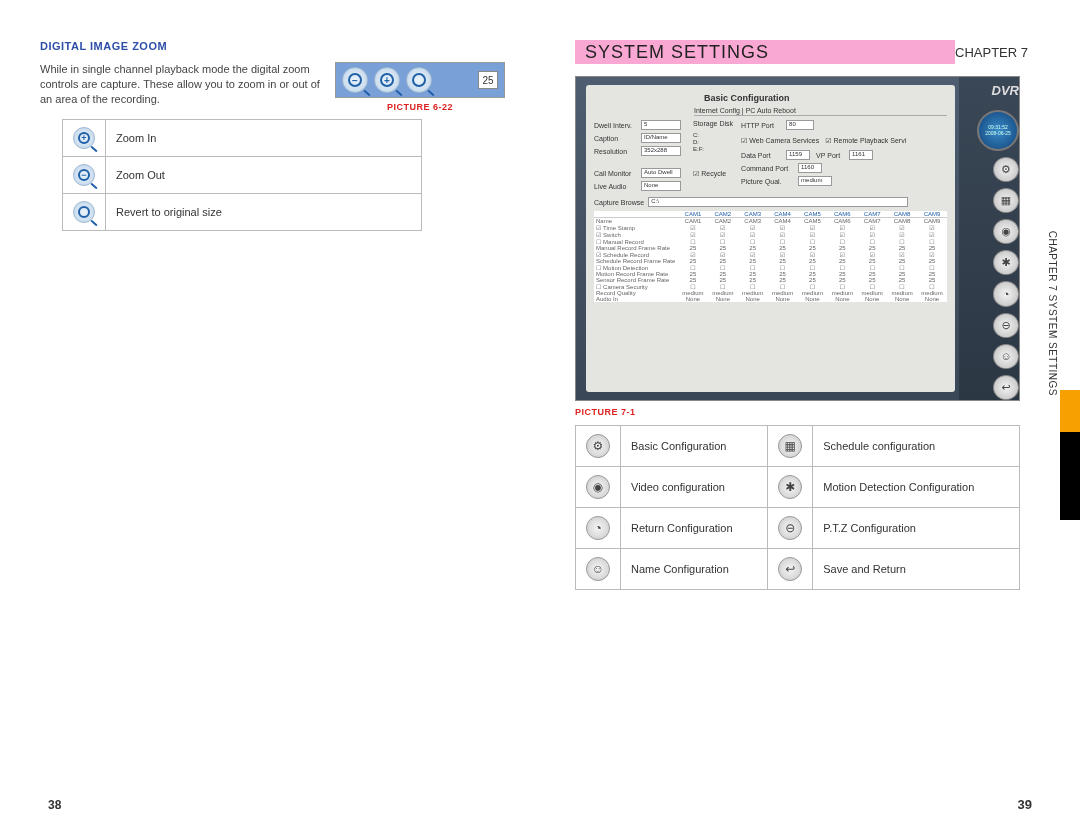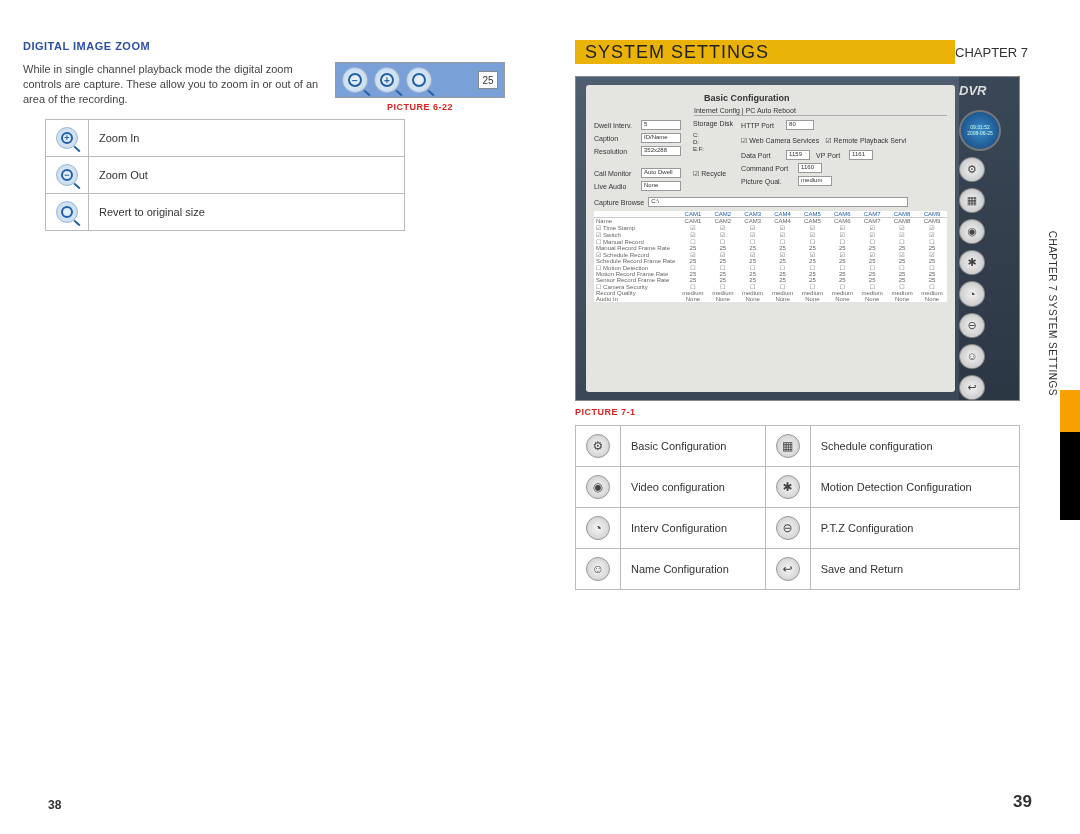--- a/index.html
+++ b/index.html
@@ -6,21 +6,21 @@
   body {
     font-family: Arial, Helvetica, sans-serif;
     font-size: 11px;
     color: #333;
     background: #fff;
     width: 1080px;
     height: 834px;
     display: flex;
     position: relative;
   }
-  .page { width: 540px; padding: 40px 35px 30px 23px; position: relative; }
+  .page { width: 540px; padding: 40px 35px 30px 40px; position: relative; }
   .page-right { width: 540px; padding: 40px 48px 30px 35px; position: relative; }
 
   
   .sect-small { color: #2e4fa7; font-weight: bold; font-size: 11px; letter-spacing: 0.5px; font-family: Arial; }
   .para { margin-top: 5px; line-height: 1.35; color: #444; }
   .float-wrap { margin-top: 10px; }
   .pic622-img {
     float: right;
     width: 170px;
     margin: 0 0 4px 12px;
@@ -52,26 +52,26 @@
     display:flex; align-items:center; justify-content:center; font-size:10px; font-weight:bold;
   }
   .num-box { background: #fff; border: 1px solid #888; width: 20px; height: 18px; font-size: 10px; display:flex;align-items:center;justify-content:center; margin-left:auto;}
   .pic-label { font-size: 9px; color: #d22; font-weight: bold; text-align: center; margin-top: 4px; letter-spacing:0.5px;}
 
   .zoom-table { clear: both; margin-top: 12px; border-collapse: collapse; width: 360px; margin-left: 22px;}
   .zoom-table td { border: 1px solid #bbb; padding: 7px 10px; font-size: 11px; vertical-align: middle; }
   .zoom-table td.icon-cell { width: 40px; text-align: center; }
 
   .page-num-left { position: absolute; bottom: 22px; left: 48px; font-weight: bold; font-size: 12px; }
-  .page-num-right { position: absolute; bottom: 22px; right: 48px; font-weight: bold; font-size: 17px; }
+  .page-num-right { position: absolute; bottom: 22px; right: 48px; font-weight: bold; font-size: 13px; }
 
   
   .chapter-header { display: flex; align-items: center; margin-bottom: 10px; }
   .chapter-bar {
-    background: #eab308;
+    background: #f9a8d4;
     height: 24px;
     flex: 1;
     display: flex; align-items: center;
     padding-left: 10px;
   }
   .chapter-bar-text {
     font-family: Impact, 'Arial Black', sans-serif;
     font-size: 18px; letter-spacing: 1px; color: #222;
   }
   .chapter-num { font-family: Impact, 'Arial Black', sans-serif; font-size: 13px; margin-right: 4px; }
@@ -81,21 +81,21 @@
     border: 1px solid #888;
     background: linear-gradient(#4e5d70,#3a4756);
     margin-top: 12px;
     margin-left: 0;
     display: flex;
     position: relative;
     font-size: 7px;
     color: #333;
   }
   .ss-main { flex:1; margin:8px 4px 8px 10px; background: #e4e4e0; border-radius: 3px; padding: 8px; display:flex; flex-direction:column; }
-  .ss-side { width: 60px; background: linear-gradient(#3a4756,#2c3744); display:flex; flex-direction:column; align-items:flex-start; padding-top:6px; gap:6px;}
+  .ss-side { width: 60px; background: linear-gradient(#3a4756,#2c3744); display:flex; flex-direction:column; align-items:flex-end; padding-top:6px; gap:6px;}
   .ss-logo { color:#ddd; font-style:italic; font-weight:bold; font-size:13px; font-family:Arial; margin-bottom:6px;}
   .ss-clock { width:42px; height:42px; border-radius:50%; background: radial-gradient(#3a8bc9,#104278); border:2px solid #777; font-size:5px; color:#cfe; display:flex; flex-direction:column; align-items:center; justify-content:center;}
   .ss-btn { width:26px;height:26px;border-radius:50%;background:radial-gradient(#f3f3f3,#bcbcbc);border:1px solid #888; display:flex;align-items:center;justify-content:center; font-size:11px; color:#444;}
   .ss-title { font-weight:bold; font-size:9px; margin-left:110px; margin-bottom:4px;}
   .ss-tabs { font-size:7px; margin-left:100px; border-bottom:1px solid #aaa; padding-bottom:1px; margin-bottom:4px;}
   .ss-top-row { display:flex; gap:8px; font-size:7px; margin-bottom:2px;}
   .ss-group { display:flex; flex-direction:column; gap:3px; }
   .ss-field { display:flex; align-items:center; gap:3px; }
   .ss-field label { width:44px; display:inline-block; }
   .ss-input { border:1px solid #999; background:#fff; height:10px; width:40px; display:inline-block; font-size:6px; padding:0 2px;}
@@ -457,21 +457,21 @@
       <td>Schedule configuration</td>
     </tr>
     <tr>
       <td class="icon-cell"><span class="cfg-icon">◉</span></td>
       <td>Video configuration</td>
       <td class="icon-cell"><span class="cfg-icon">✱</span></td>
       <td>Motion Detection Configuration</td>
     </tr>
     <tr>
       <td class="icon-cell"><span class="cfg-icon">◔</span></td>
-      <td>Interv Configuration</td>
+      <td>Return Configuration</td>
       <td class="icon-cell"><span class="cfg-icon">⊖</span></td>
       <td>P.T.Z Configuration</td>
     </tr>
     <tr>
       <td class="icon-cell"><span class="cfg-icon">☺</span></td>
       <td>Name Configuration</td>
       <td class="icon-cell"><span class="cfg-icon">↩</span></td>
       <td>Save and Return</td>
     </tr>
   </tbody>

